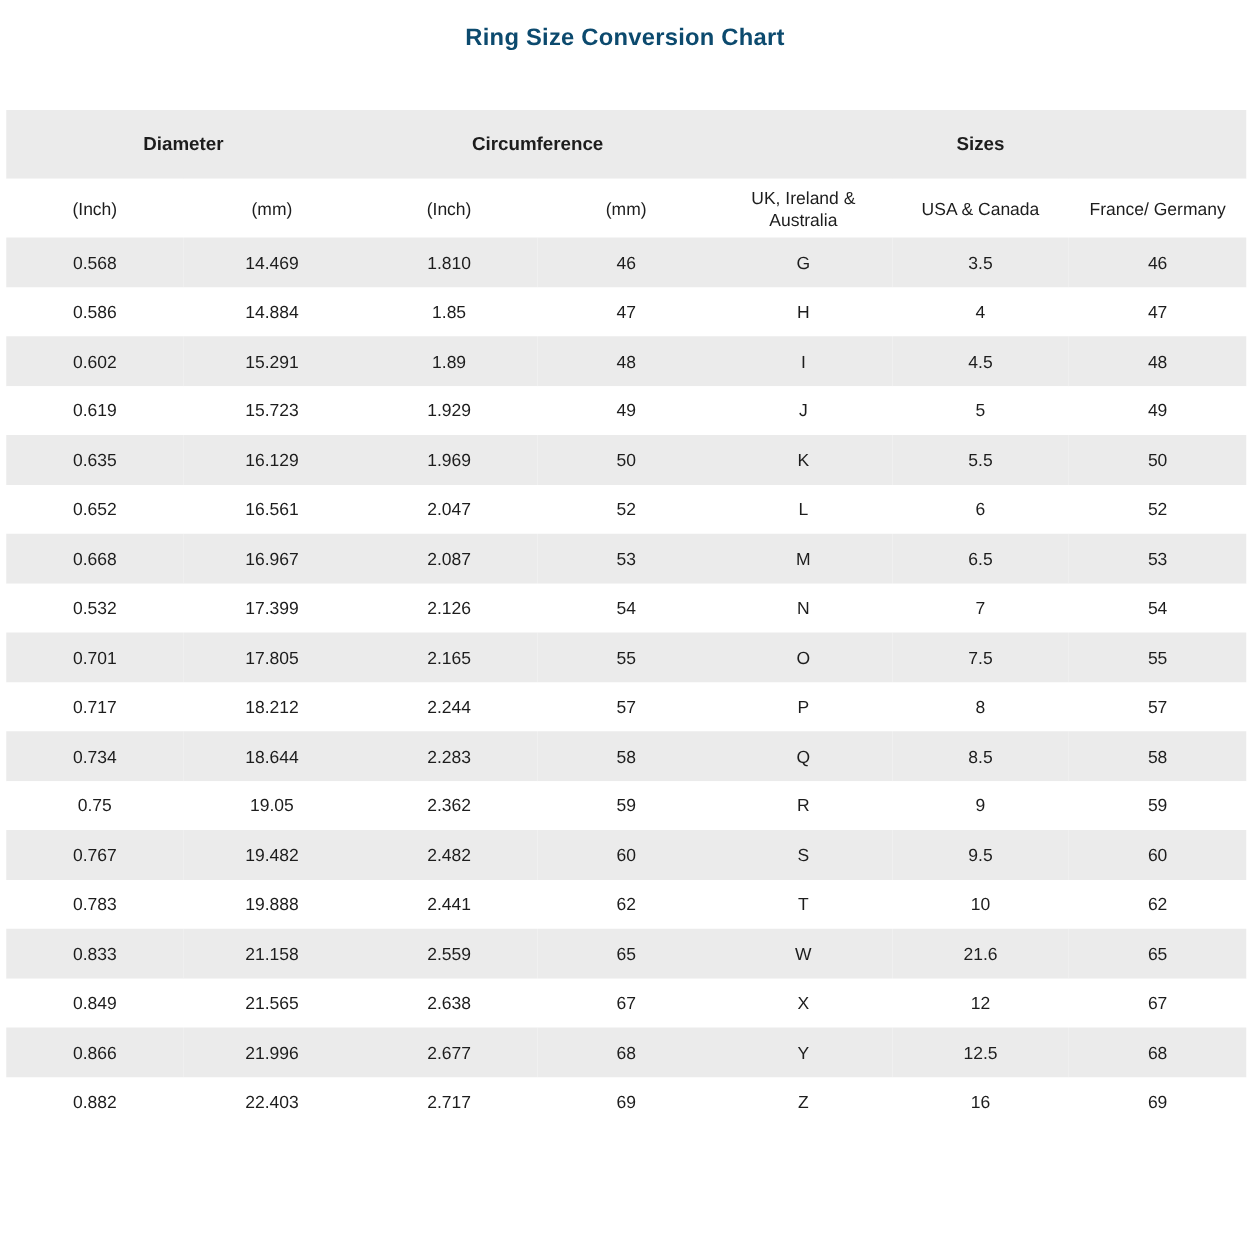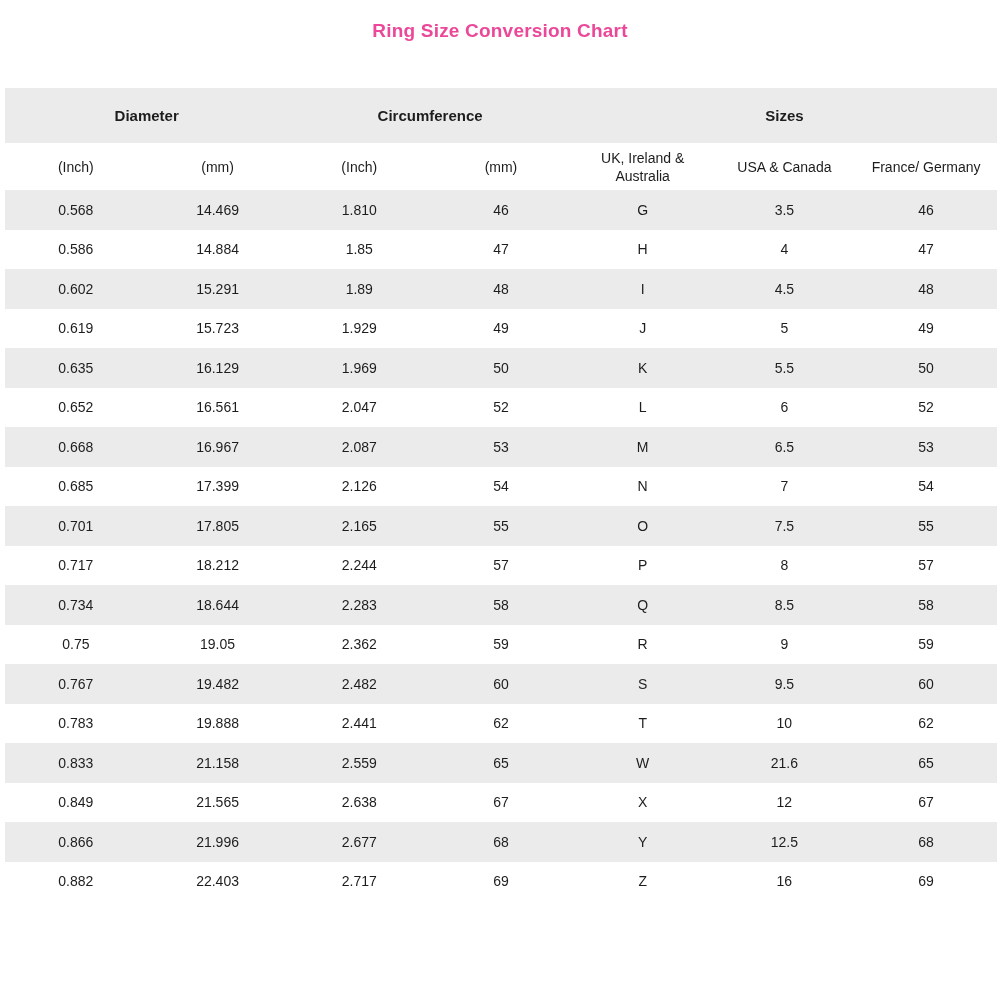--- a/index.html
+++ b/index.html
@@ -12,21 +12,21 @@
     color: #1d1d1d;
   }
   .page { width: 1000px; height: 1000px; overflow: hidden; }
   .title {
     margin: 0;
     padding-top: 20px;
     height: 44px;
     text-align: center;
     font-size: 19px;
     font-weight: bold;
-    color: #ec4899;
+    color: #0c4a6e;
     letter-spacing: 0.2px;
   }
   table.ring-table {
     border-collapse: collapse;
     table-layout: fixed;
     width: 992px;
     margin: 44px 3px 0 5px;
   }
   table.ring-table col { width: 14.2857%; }
   thead th {
@@ -148,21 +148,21 @@
         <tr>
           <td>0.668</td>
           <td>16.967</td>
           <td>2.087</td>
           <td>53</td>
           <td>M</td>
           <td>6.5</td>
           <td>53</td>
         </tr>
         <tr>
-          <td>0.685</td>
+          <td>0.532</td>
           <td>17.399</td>
           <td>2.126</td>
           <td>54</td>
           <td>N</td>
           <td>7</td>
           <td>54</td>
         </tr>
         <tr>
           <td>0.701</td>
           <td>17.805</td>

